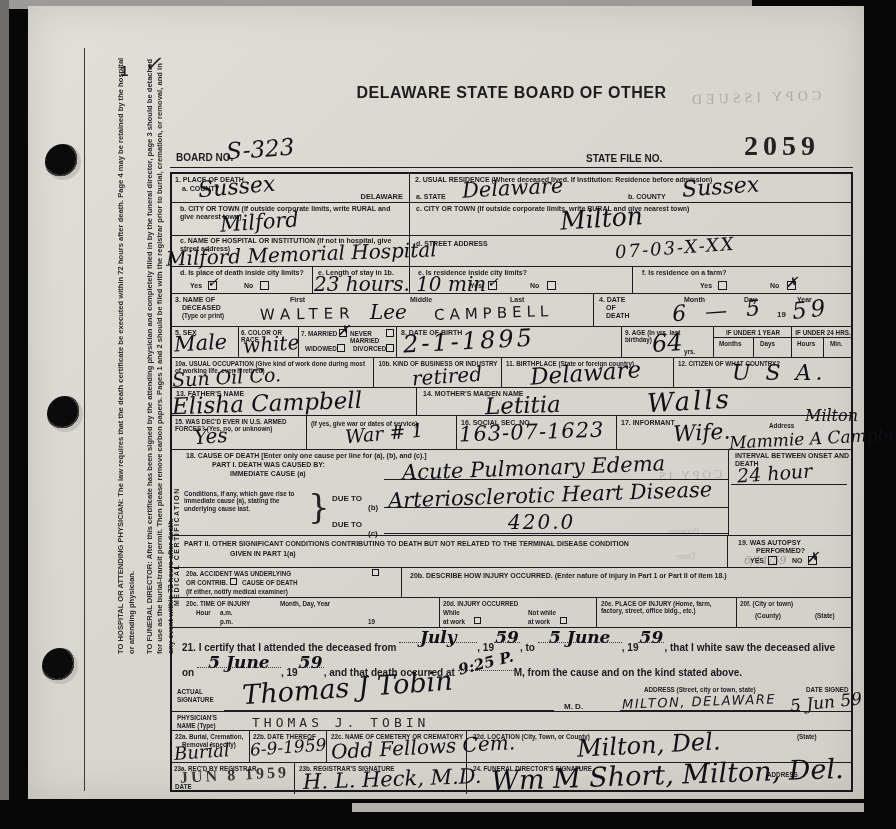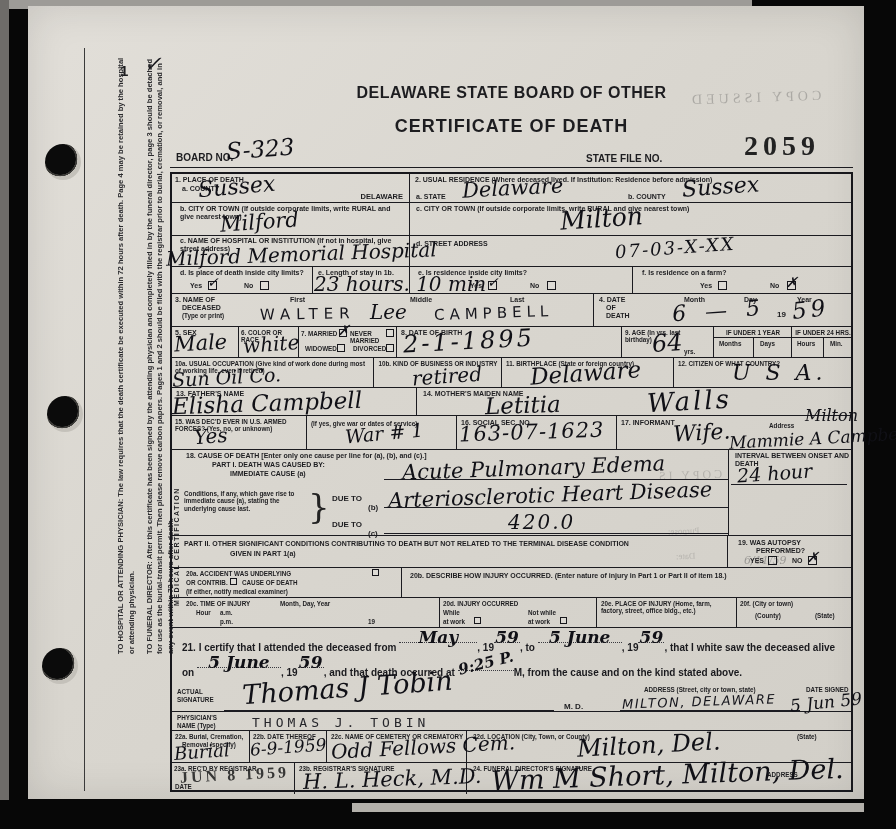--- a/index.html
+++ b/index.html
@@ -59,21 +59,20 @@
       <p>TO FUNERAL DIRECTOR: After this certificate has been signed by the attending physician and completely filled in by the funeral director, page 3 should be detached for use as the burial-transit permit. Then please remove carbon papers. Pages 1 and 2 should be filed with the registrar prior to burial, cremation, or removal, and in any event within 72 hours after death.</p>
     </div>
 
     <div class="ghost" style="left:660px;top:84px;font-size:14px;letter-spacing:4px;opacity:.42;">COPY ISSUED</div>
     <div class="ghost" style="left:628px;top:462px;font-size:12px;letter-spacing:3px;opacity:.32;">COPY IS</div>
     <div class="ghost" style="left:640px;top:520px;font-size:9px;opacity:.3;">Purpose:</div>
     <div class="ghost" style="left:648px;top:545px;font-size:9px;opacity:.3;">Date:</div>
     <div class="hw" style="left:716px;top:548px;font-size:11px;opacity:.3;">6/11/59</div>
 
     <div class="lbl" style="left:142px;top:78px;width:683px;text-align:center;font-size:16px;letter-spacing:.5px;">DELAWARE STATE BOARD OF OTHER</div>
-    <div class="lbl" style="left:142px;top:110px;width:683px;text-align:center;font-size:18px;letter-spacing:1px;">CERTIFICATE OF DEATH</div>
 
     <div class="lbl md" style="left:148px;top:146px;font-size:10px;">BOARD NO.</div>
     <div class="hw" style="left:198px;top:130px;font-size:23px;transform:rotate(-4deg);">S-323</div>
     <div class="lbl md" style="left:558px;top:147px;font-size:10px;">STATE FILE NO.</div>
     <div class="stamp" style="left:716px;top:124px;font-size:28px;letter-spacing:5px;">2059</div>
     <div style="position:absolute;left:142px;top:161px;width:683px;border-top:1.4px solid #1b1b20;"></div>
 
     <div class="form">
       <div class="medcert">MEDICAL CERTIFICATION</div>
 
@@ -334,21 +333,21 @@
         <div class="cell last" style="left:565px;right:0;">
           <div class="lbl sm" style="left:3px;top:2px;">20f. (City or town)</div>
           <div class="lbl sm" style="left:18px;top:14px;">(County)</div>
           <div class="lbl sm" style="left:78px;top:14px;">(State)</div>
         </div>
       </div>
 
       <div class="row" style="top:453px;height:103px;">
         <div class="certify" style="left:10px;top:3px;width:660px;">
           <span>21. I certify that I attended the deceased from</span>
-          <span class="blank" style="min-width:78px;"><span class="hw" style="font-size:17px;">May</span></span><span>, 19</span><span class="blank" style="min-width:26px;"><span class="hw" style="font-size:17px;">59</span></span><span>, to</span>
+          <span class="blank" style="min-width:78px;"><span class="hw" style="font-size:17px;">July</span></span><span>, 19</span><span class="blank" style="min-width:26px;"><span class="hw" style="font-size:17px;">59</span></span><span>, to</span>
           <span class="blank" style="min-width:84px;"><span class="hw" style="font-size:17px;">5 June</span></span><span>, 19</span><span class="blank" style="min-width:26px;"><span class="hw" style="font-size:17px;">59</span></span><span>, that I white saw the deceased alive on</span>
           <span class="blank" style="min-width:84px;"><span class="hw" style="font-size:17px;">5 June</span></span><span>, 19</span><span class="blank" style="min-width:26px;"><span class="hw" style="font-size:17px;">59</span></span><span>, and that death occurred at</span>
           <span class="blank" style="min-width:44px;"><span class="hw" style="font-size:15px;transform:rotate(-14deg);display:inline-block;">9:25 P.</span></span><span>M,</span>
           <span>from the cause and on the kind stated above.</span>
         </div>
         <div class="lbl sm" style="left:5px;top:60px;">ACTUAL</div>
         <div class="lbl sm" style="left:5px;top:68px;">SIGNATURE</div>
         <div class="uline" style="left:52px;top:50px;width:330px;height:33px;"></div>
         <div class="hw" style="left:70px;top:44px;font-size:27px;transform:rotate(-4deg);z-index:3;">Thomas J Tobin</div>
         <div class="lbl" style="left:392px;top:74px;font-size:8px;">M. D.</div>

